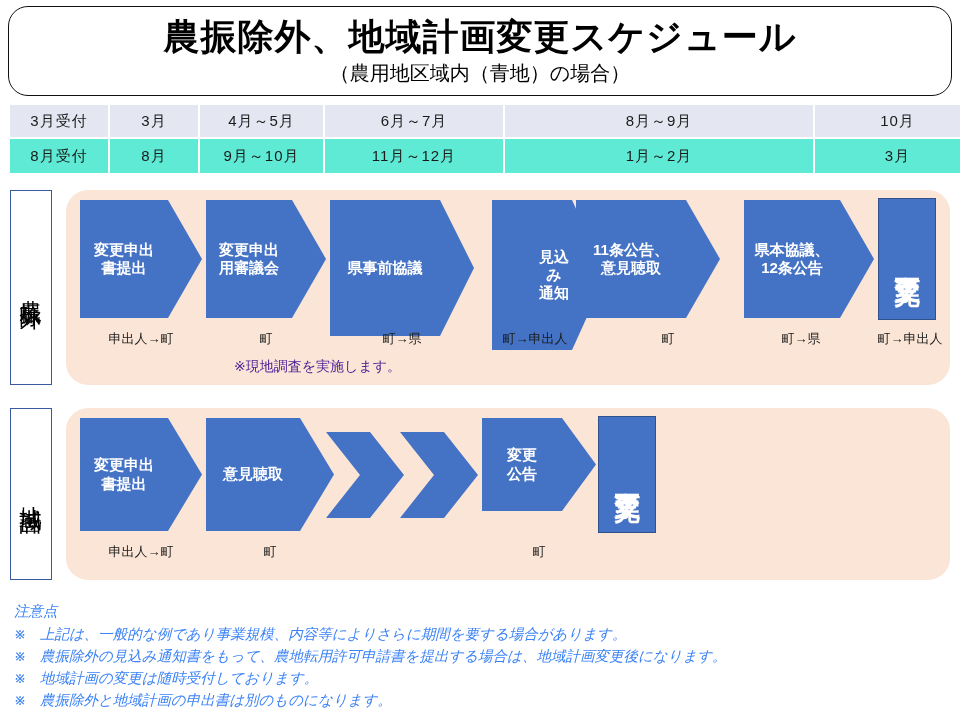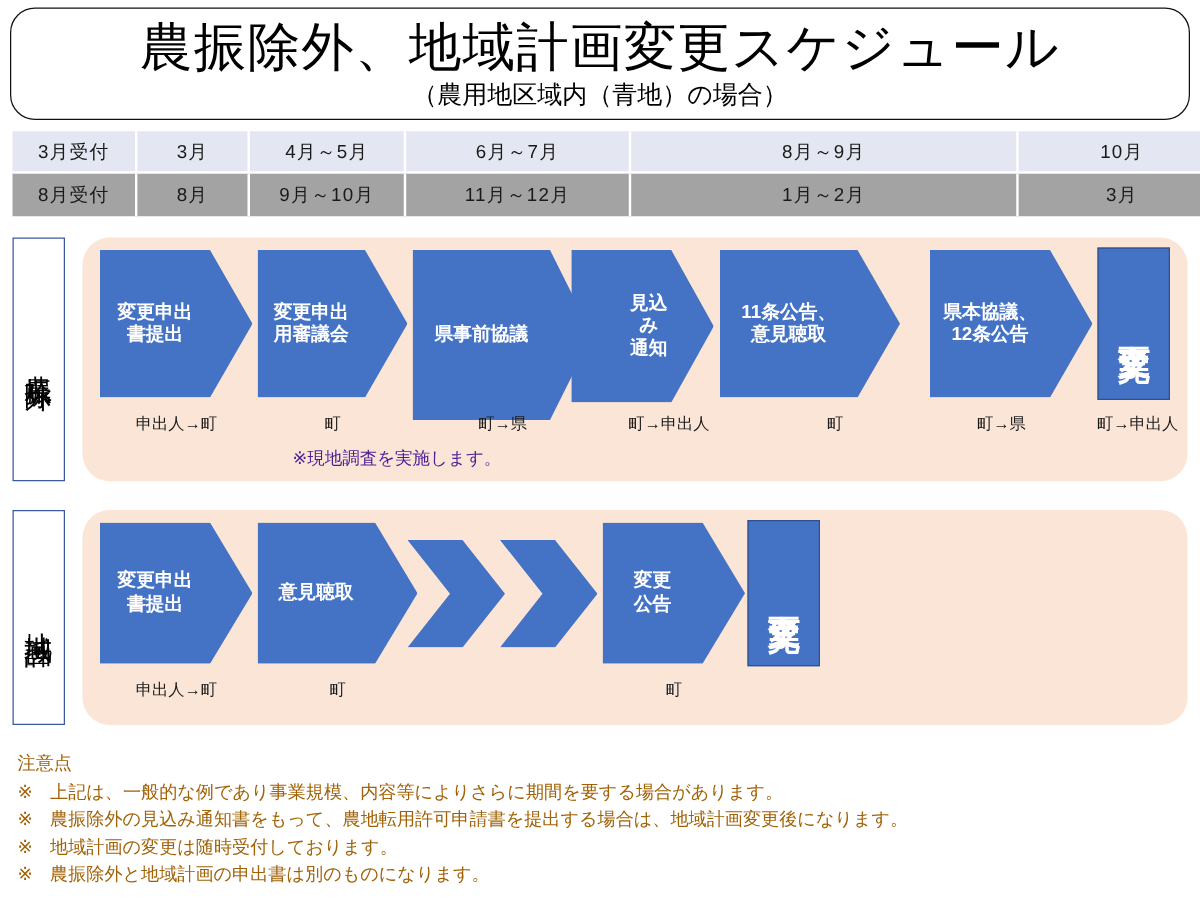--- a/index.html
+++ b/index.html
@@ -22,22 +22,22 @@
     width: 944px; height: 90px;
     border: 1.4px solid #111111;
     border-radius: 20px;
     background: #ffffff;
     display: flex;
     flex-direction: column;
     align-items: center;
     justify-content: center;
   }
   .title-main {
-    font-size: 42px;
-    font-weight: 400;
+    font-size: 36px;
+    font-weight: 700;
     letter-spacing: 1px;
     line-height: 1.12;
     white-space: nowrap;
   }
   .title-sub {
     font-size: 20px;
     font-weight: 400;
     letter-spacing: 0px;
     line-height: 1.2;
     margin-top: 3px;
@@ -58,21 +58,21 @@
     text-align: center;
     vertical-align: middle;
     font-size: 15px;
     letter-spacing: 1px;
     color: #1a1a1a;
     border-right: 2px solid #ffffff;
     border-bottom: 2px solid #ffffff;
     background: #e4e7f2;
     white-space: nowrap;
   }
-  .sched-table tr:nth-child(2) td { background: #a3a3a3; border-bottom: none; }
+  .sched-table tr:nth-child(2) td { background: #5eead4; border-bottom: none; }
   .sched-table td:last-child { border-right: none; }
 
   
   .side-label {
     position: absolute;
     width: 42px;
     border: 1.3px solid #3a5aa0;
     background: #ffffff;
     display: flex;
     align-items: center;
@@ -154,21 +154,22 @@
     color: #4c1d95;
     white-space: nowrap;
   }
 
   
   .notes {
     position: absolute;
     left: 14px; top: 600px;
     font-size: 14.5px;
     line-height: 1.52;
-    color: #a16207;
+    color: #3b82f6;
+    font-style: italic;
   }
   .notes .nline { white-space: nowrap; }
   .notes .nhead { margin-bottom: 1px; }
   .notes .mark { display: inline-block; width: 26px; }
 </style>
 </head>
 <body>
 
 <div class="title-box">
   <div class="title-main">農振除外、地域計画変更スケジュール</div>
@@ -218,21 +219,21 @@
 </div>
 <div class="caption" style="left:206px; top:330px; width:120px;">町</div>
 
 <div class="arrow pent" style="left:330px; top:200px; width:144px; height:136px;">
   <div class="alabel">
     <div>県事前協議</div>
   </div>
 </div>
 <div class="caption" style="left:330px; top:330px; width:144px;">町→県</div>
 
-<div class="arrow pent" style="left:457px; top:200px; width:114px; height:122px;padding-left:44px;">
+<div class="arrow pent" style="left:492px; top:200px; width:114px; height:150px;padding-left:44px;">
   <div class="alabel">
     <div>見込み</div>
     <div>通知</div>
   </div>
 </div>
 <div class="caption" style="left:470px; top:330px; width:130px;">町→申出人</div>
 
 <div class="arrow pent" style="left:576px; top:200px; width:144px; height:118px;">
   <div class="alabel">
     <div>11条公告、</div>
@@ -277,21 +278,21 @@
 </div>
 <div class="caption" style="left:206px; top:543px; width:128px;">町</div>
 
 <div class="arrow chev" style="left:326px; top:432px; width:78px; height:86px;">
   <div class="alabel"></div>
 </div>
 <div class="arrow chev" style="left:400px; top:432px; width:78px; height:86px;">
   <div class="alabel"></div>
 </div>
 
-<div class="arrow pent" style="left:482px; top:418px; width:114px; height:113px;">
+<div class="arrow pent" style="left:482px; top:418px; width:114px; height:93px;">
   <div class="alabel">
     <div>変更</div>
     <div>公告</div>
   </div>
 </div>
 <div class="caption" style="left:482px; top:543px; width:114px;">町</div>
 
 <div class="donebox" style="left:598px; top:416px; width:58px; height:117px;">
   <span>変更完了</span>
 </div>

